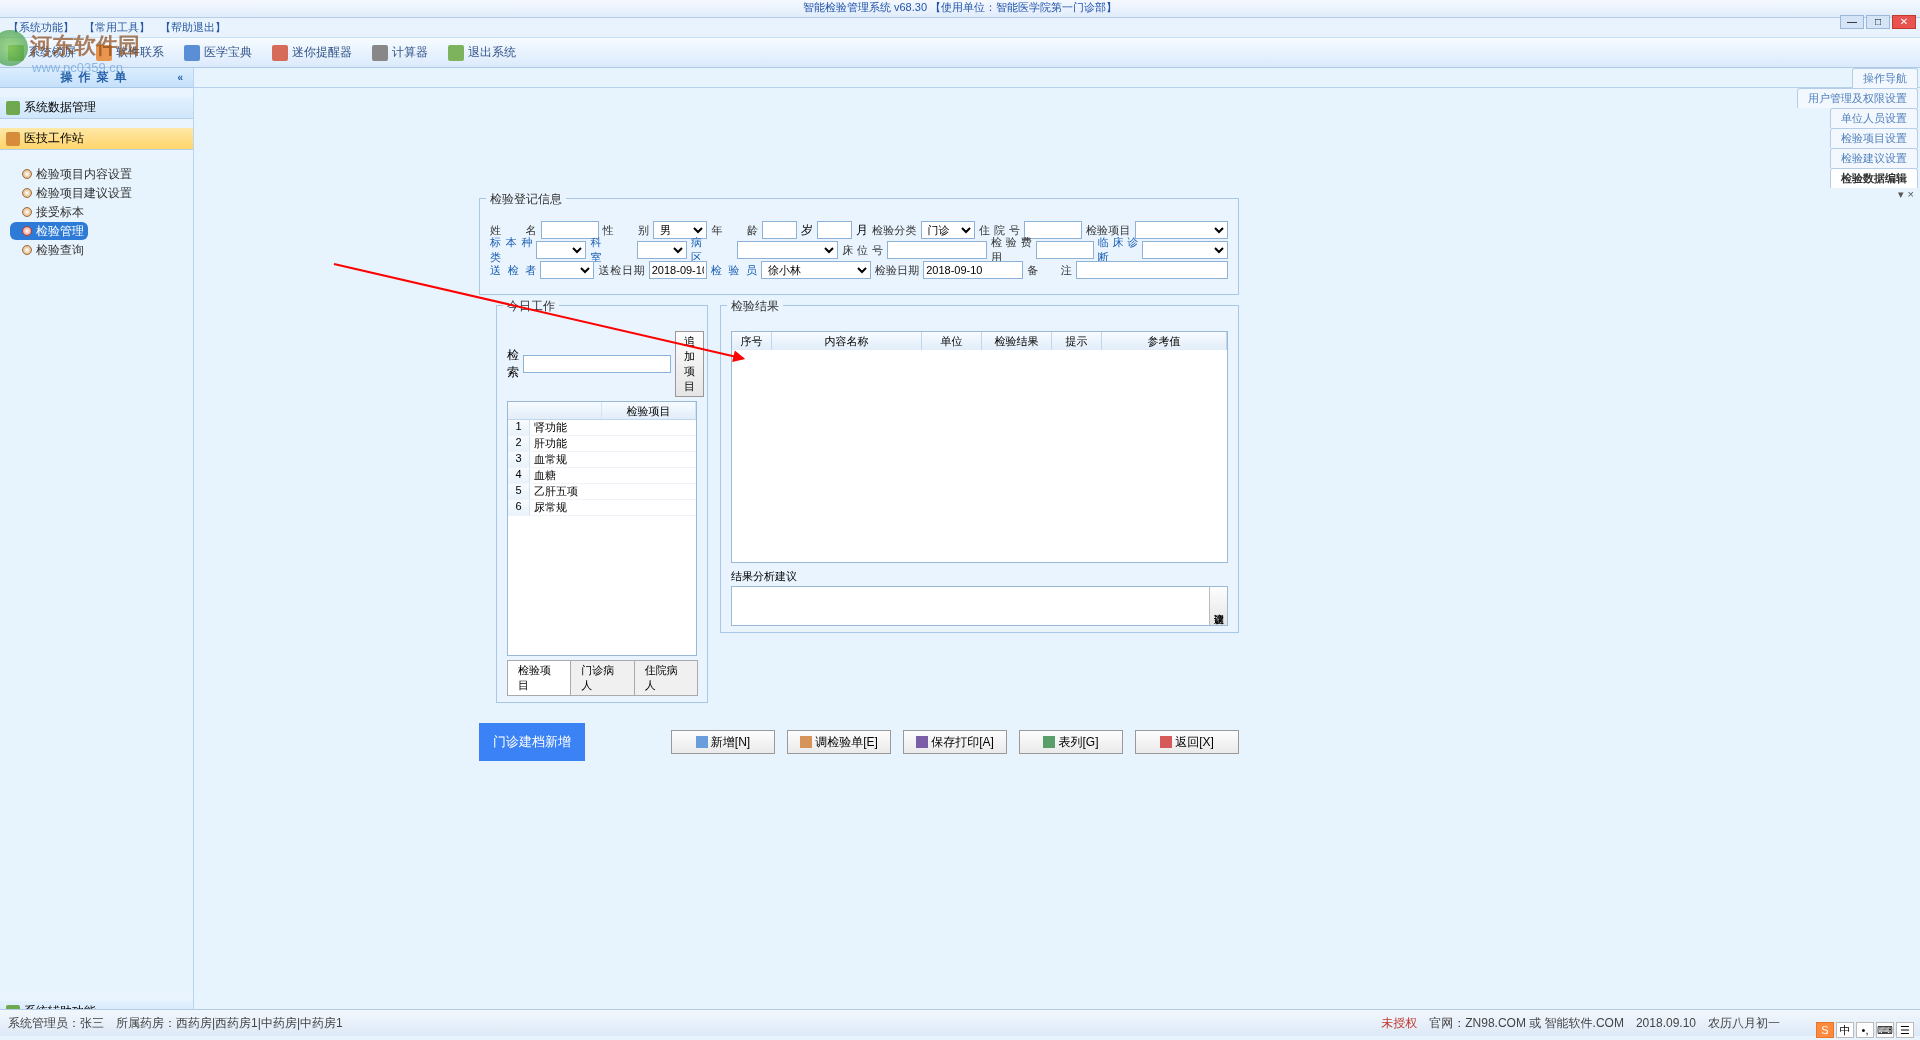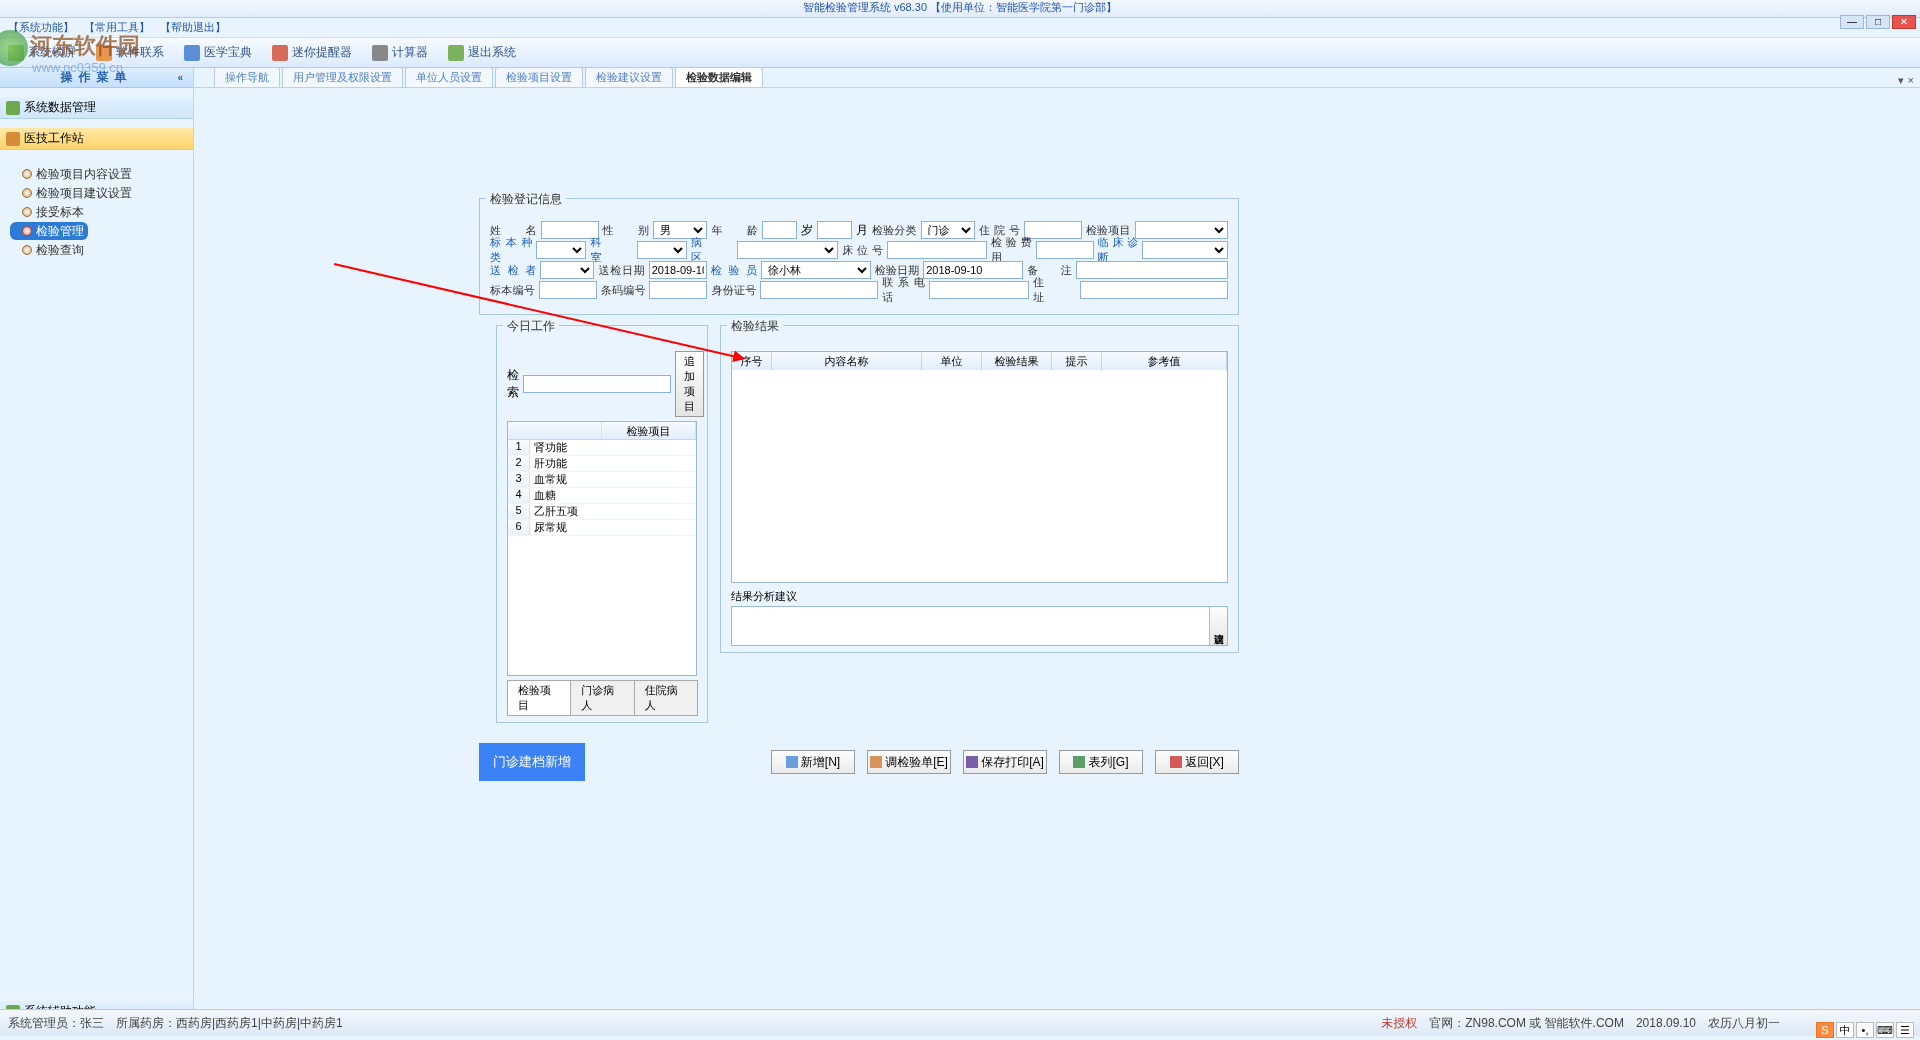--- a/index.html
+++ b/index.html
@@ -23,21 +23,21 @@
 .sb-cat.sel{background:linear-gradient(#ffe8a7,#ffd56b);}
 .sb-cat .ci{width:14px;height:14px;background:#6fa84e;border-radius:2px;}
 .tree{flex:1;padding:6px 0 0 10px;background:#e8f4fd;}
 .tree-item{display:flex;align-items:center;height:18px;gap:4px;padding-left:12px;cursor:pointer;margin-bottom:1px;}
 .tree-item .bullet{width:10px;height:10px;border:1px solid #a06b3a;border-radius:50%;background:radial-gradient(#fff,#d4a15a);}
 .tree-item .bullet.red{border-color:#c0392b;background:radial-gradient(#fff,#e67e6b);}
 .tree-item.sel{background:#2d7bd6;color:#fff;display:inline-flex;padding:1px 4px 1px 12px;border-radius:6px;}
 .tree-item.sel .txt{color:#fff;}
 .tree-item .txt{color:#333;}
 .content{flex:1;background:#e8f4fd;position:relative;}
-.tabs{height:20px;display:flex;align-items:flex-end;padding-left:20px;gap:0;border-bottom:1px solid #b7d2ec;}
+.tabs{height:20px;display:flex;align-items:flex-end;padding-left:20px;gap:0;border-bottom:1px solid #b7d2ec;flex-direction:column;}
 .tab{padding:2px 10px;background:#f3f8fe;border:1px solid #b5cde8;border-bottom:none;border-radius:3px 3px 0 0;margin-right:2px;color:#5180bd;font-size:11px;cursor:pointer;}
 .tab.active{background:#fff;color:#333;font-weight:bold;}
 .tabs .tool-r{margin-left:auto;margin-right:6px;display:flex;gap:4px;}
 .tabs .tool-r span{font-size:11px;color:#555;}
 .panel{position:absolute;left:285px;top:130px;width:760px;}
 .group{border:1px solid #a9c7e6;background:#e9f4fe;margin-bottom:10px;padding:8px 10px 10px;}
 .group .legend{position:relative;top:-16px;left:-4px;background:#e9f4fe;display:inline-block;padding:0 4px;color:#333;}
 .form-row{display:flex;align-items:center;gap:4px;margin-top:-4px;margin-bottom:4px;height:20px;}
 .lbl{width:50px;text-align:justify;text-align-last:justify;color:#333;font-size:11px;}
 .lbl.blue{color:#1a5fb4;}
@@ -59,21 +59,21 @@
 .sub-tab{padding:2px 10px;border:1px solid #aaa;background:#f0f0f0;font-size:11px;cursor:pointer;margin-right:-1px;}
 .sub-tab.active{background:#fff;}
 .right-box{flex:1;}
 .result-table{border:1px solid #9ab9d7;background:#fff;height:232px;}
 .result-table .thead{background:linear-gradient(#f7fbff,#e1edf9);height:18px;display:flex;}
 .result-table .thead div{text-align:center;line-height:18px;font-size:11px;border-right:1px solid #c0d6ec;}
 .analysis{border:1px solid #9ab9d7;background:#fff;height:40px;margin-top:2px;position:relative;}
 .analysis .vbtn{position:absolute;right:0;top:0;width:18px;height:100%;border-left:1px solid #bbb;background:linear-gradient(#fdfdfd,#e5e5e5);writing-mode:vertical-rl;font-size:10px;display:flex;align-items:center;justify-content:center;cursor:pointer;}
 .action-row{display:flex;gap:12px;margin-top:10px;align-items:center;}
 .big-btn{padding:10px 14px;background:#3b82f6;color:#fff;border:none;cursor:pointer;font-size:13px;}
-.act-btn{width:84px;height:24px;background:linear-gradient(#fdfdfd,#eaeaea);border:1px solid #9a9a9a;display:flex;align-items:center;justify-content:center;gap:3px;cursor:pointer;font-size:11px;}
+.act-btn{width:104px;height:24px;background:linear-gradient(#fdfdfd,#eaeaea);border:1px solid #9a9a9a;display:flex;align-items:center;justify-content:center;gap:3px;cursor:pointer;font-size:11px;}
 .act-btn .ai{width:12px;height:12px;background:#6a9edb;}
 .status-bar{position:absolute;bottom:4px;left:0;right:0;height:20px;background:linear-gradient(#f2f7fd,#dde9f7);border-top:1px solid #b2cce6;display:flex;align-items:center;padding:13px 8px;font-size:11px;color:#444;}
 .status-bar .sp{margin-left:12px;}
 .status-bar .right{margin-left:auto;display:flex;gap:12px;align-items:center;}
 .arrow-line{position:absolute;top:195px;left:140px;width:420px;height:2px;background:red;transform-origin:left center;transform:rotate(13deg);z-index:99;}
 .arrow-line::after{content:"";position:absolute;right:-2px;top:-5px;border-left:12px solid red;border-top:6px solid transparent;border-bottom:6px solid transparent;}
 .watermark{position:absolute;top:30px;left:-8px;font-size:18px;color:#5a94d6;font-family:Arial;opacity:0.7;z-index:200;pointer-events:none;}
 .watermark .logo{display:inline-block;width:36px;height:36px;background:radial-gradient(#7ecb5a,#2a8a3e);border-radius:50%;vertical-align:middle;margin-right:2px;}
 .ime-bar{position:absolute;bottom:0;right:6px;height:20px;display:flex;align-items:center;gap:2px;}
 .ime-bar div{width:18px;height:16px;background:#fff;border:1px solid #bbb;text-align:center;line-height:14px;font-size:11px;}
@@ -227,32 +227,20 @@
             <select class="w55"></select>
           <span class="lbl">送检日期</span>
             <input type="text" class="w55" value="2018-09-10" style="">
           <span class="lbl blue">检 验 员</span>
             <select style="width:118px"><option>徐小林</option></select>
           <span class="lbl" style="width:48px">检验日期</span>
             <input type="text" class="w100" value="2018-09-10" style="">
           <span class="lbl" style="width:48px">备　　注</span>
             <input type="text" style="width: 164px;">
         </div>
-        <div class="form-row">
-          <span class="lbl">标本编号</span>
-            <input type="text" class="w55" style="">
-          <span class="lbl">条码编号</span>
-            <input type="text" class="w55" style="">
-          <span class="lbl">身份证号</span>
-            <input type="text" style="width: 118px;">
-          <span class="lbl" style="width:48px">联系电话</span>
-            <input type="text" class="w100" style="">
-          <span class="lbl" style="width:48px">住　　址</span>
-            <input type="text" style="width: 164px;">
-        </div>
       </div>
 
       <div class="today-work">
         <div class="left-box">
           <div class="group" style="padding-bottom:6px">
             <span class="legend">今日工作</span>
             <div class="search-row">
               <span>检索</span>
               <input type="text" style="">
               <button class="btn">追加项目</button>

